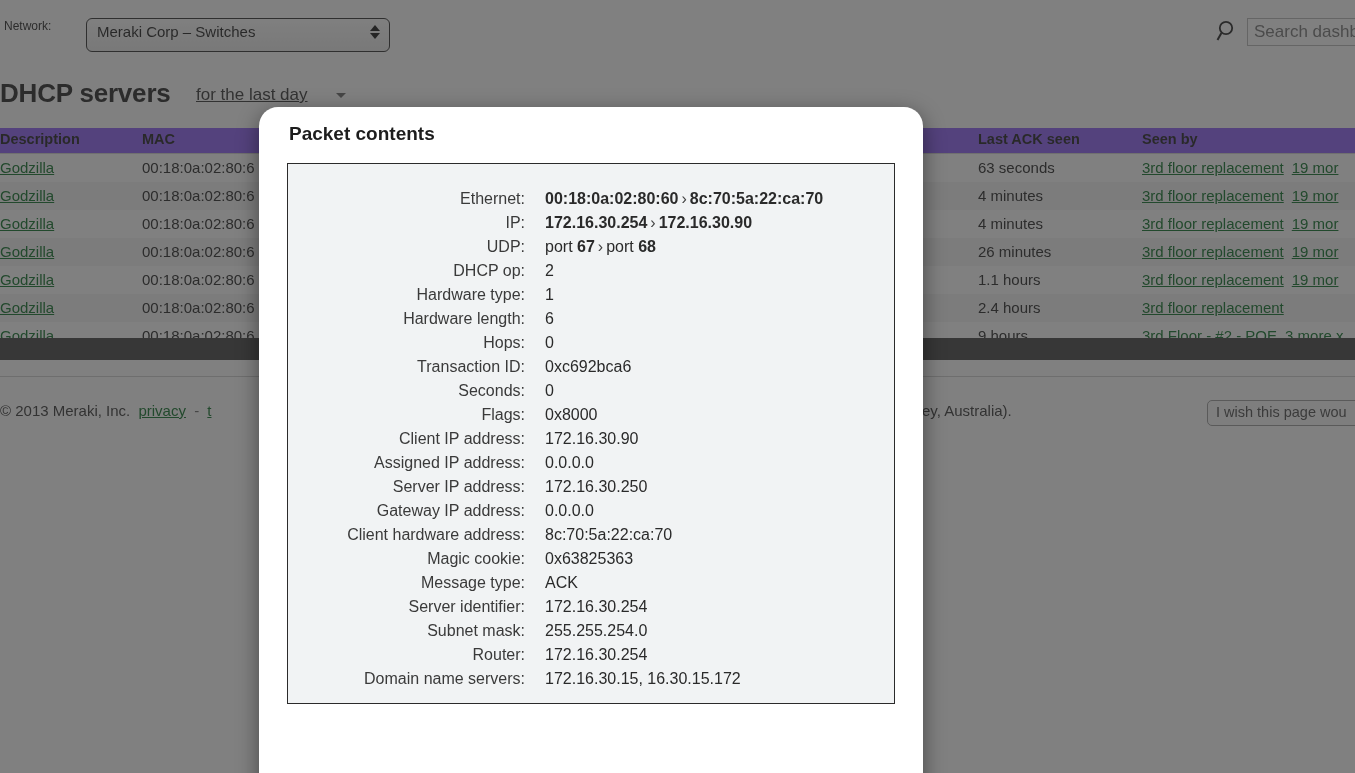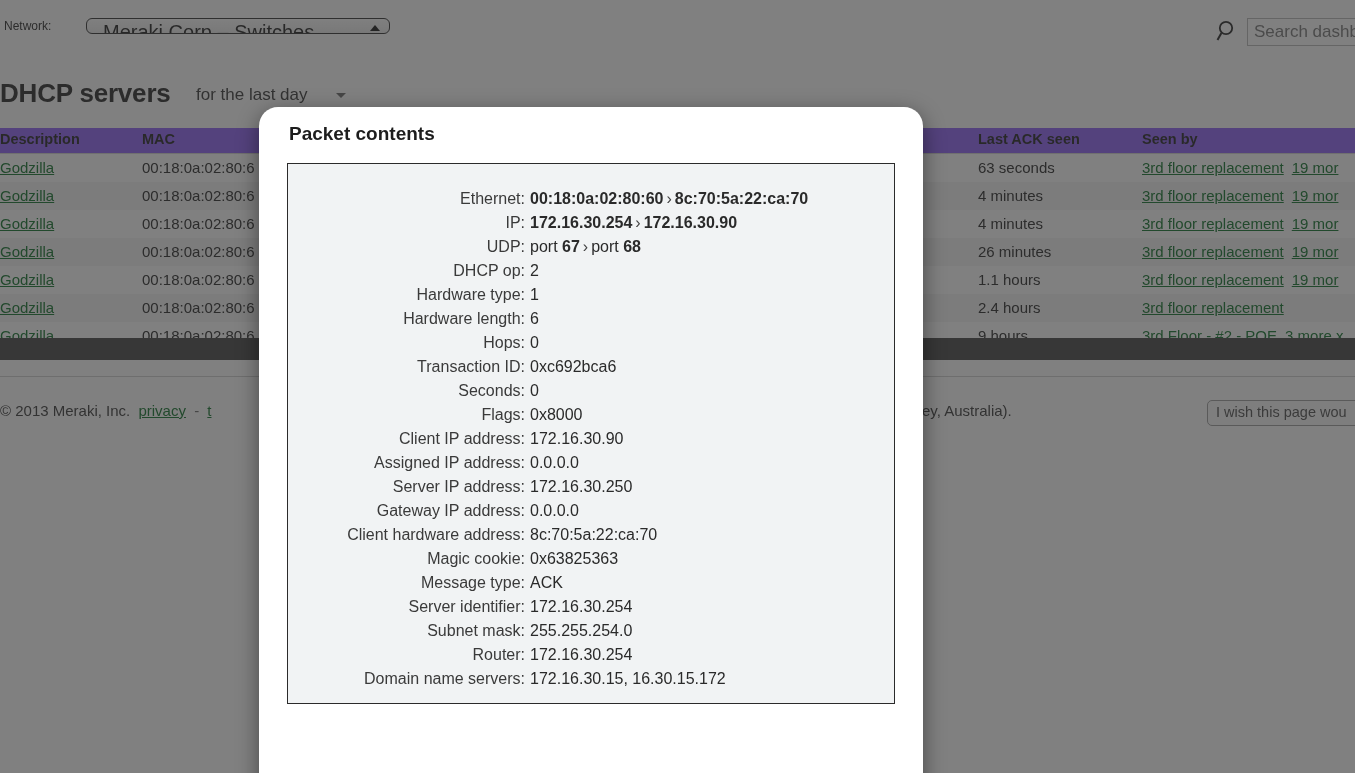--- a/index.html
+++ b/index.html
@@ -34,28 +34,28 @@
   .network-label {
     position: absolute;
     left: 4px; top: 19px;
     font-size: 12px;
     color: #222;
   }
   .network-select {
     position: absolute;
     left: 86px; top: 18px;
     width: 304px;
-    height: 16px;
+    height: 34px;
     box-sizing: border-box;
     border: 1px solid #2c2c2c;
     border-radius: 6px;
     background: linear-gradient(#fdfdfd, #ebebeb);
-    font-size: 20px;
+    font-size: 15px;
     color: #1a1a1a;
-    padding: 2px 30px 2px 16px;
+    padding: 2px 30px 2px 10px;
     line-height: 22px;
     white-space: nowrap;
     overflow: hidden;
   }
   .select-arrows {
     position: absolute;
     right: 4px; top: 2px;
     width: 20px; height: 22px;
     display: flex;
     flex-direction: column;
@@ -97,20 +97,21 @@
     font-size: 26px;
     font-weight: bold;
     color: #222;
     letter-spacing: -0.2px;
   }
   .title-filter {
     position: absolute;
     left: 196px; top: 85px;
     font-size: 17px;
     color: #333;
+    text-decoration: underline;
   }
   .filter-caret {
     position: absolute;
     left: 336px; top: 93px;
     width: 0; height: 0;
     border-left: 5px solid transparent;
     border-right: 5px solid transparent;
     border-top: 5px solid #666;
   }
 
@@ -241,21 +242,21 @@
     line-height: 24px;
     font-size: 16px;
   }
   .pkt-label {
     width: 237px;
     text-align: right;
     color: #3a3a3a;
     white-space: nowrap;
   }
   .pkt-value {
-    margin-left: 5px;
+    margin-left: 20px;
     color: #2a2a2a;
     white-space: nowrap;
   }
   .pkt-value .b { font-weight: bold; }
   .pkt-value .arrow { color: #444; margin: 0 3px; }
 </style>
 </head>
 <body>
 
 <div id="page">

